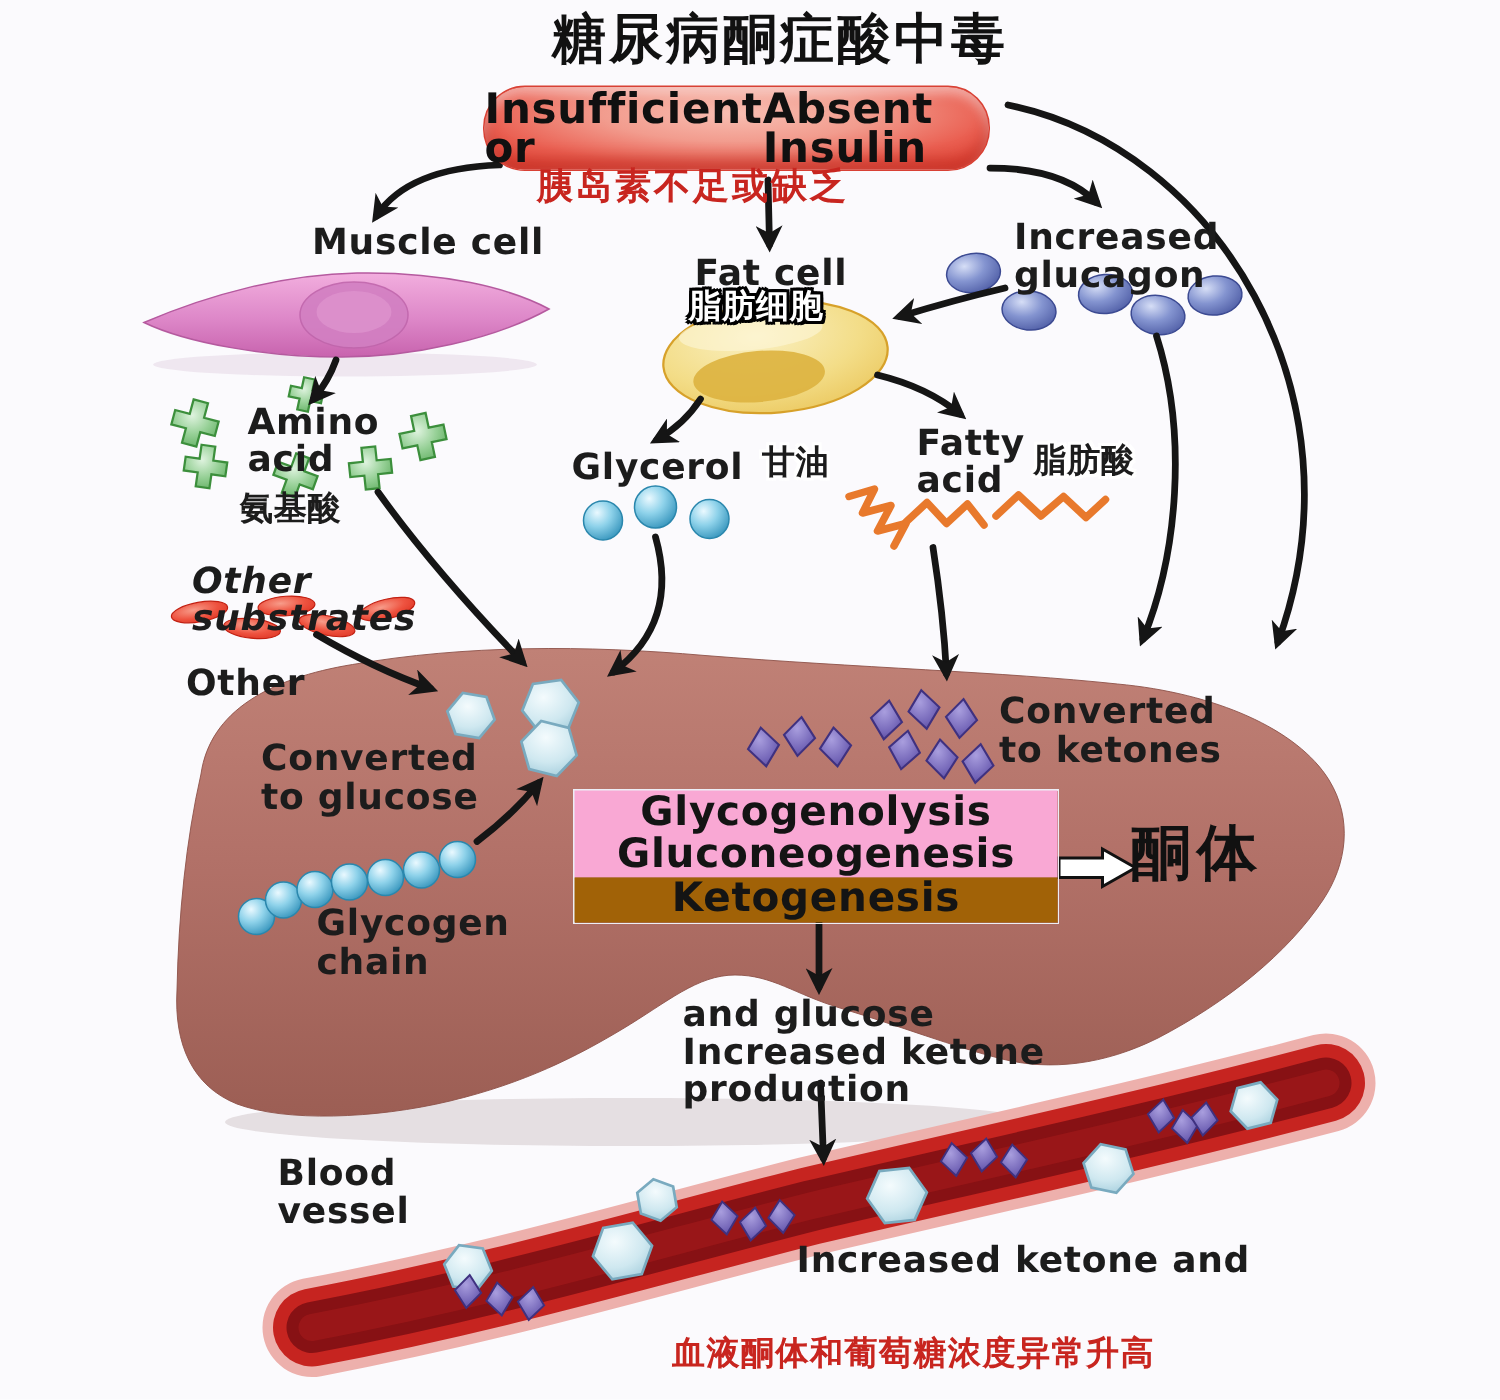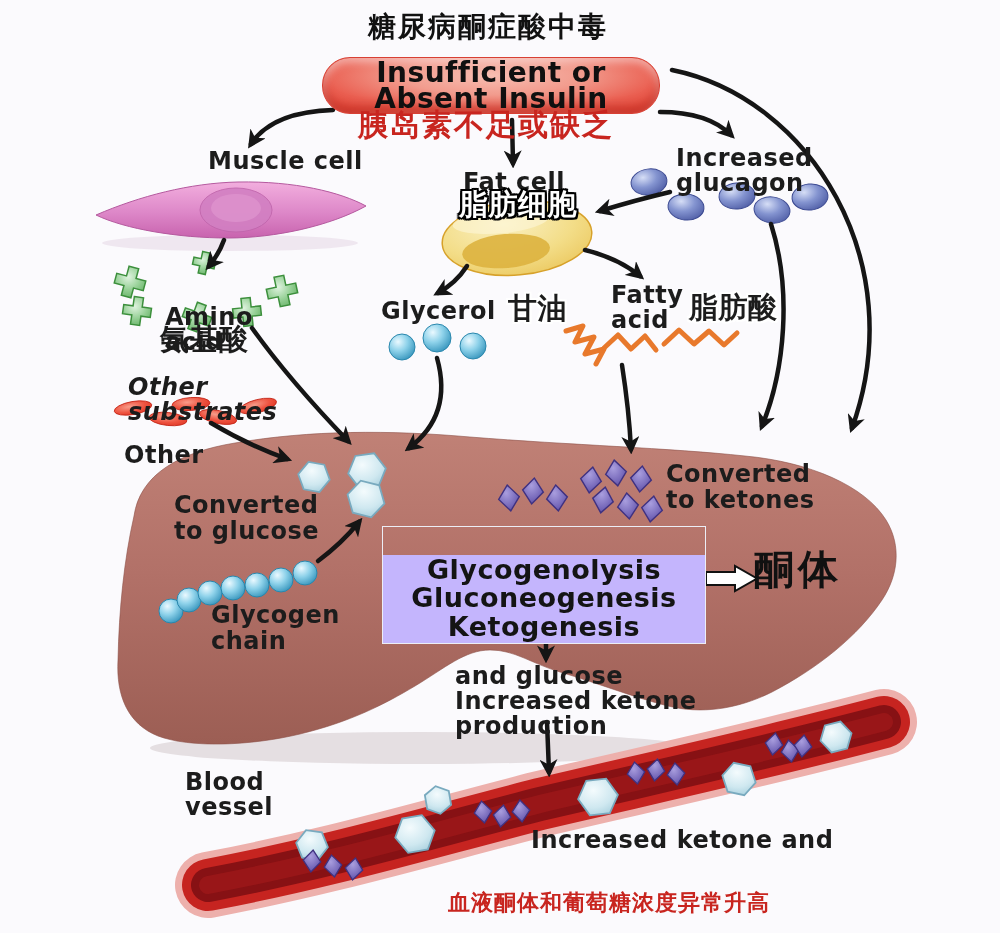--- a/index.html
+++ b/index.html
@@ -3,39 +3,39 @@
 <meta charset="utf-8">
 <style>
   html,body{margin:0;padding:0;}
   .stage{position:relative;width:1000px;height:933px;background:#fbfafd;overflow:hidden;
          font-family:"DejaVu Sans","Liberation Sans",sans-serif;}
   .abs{position:absolute;}
   svg{position:absolute;left:0;top:0;}
   .lbl{position:absolute;font-weight:bold;font-size:24px;color:#1c1c1c;line-height:25px;
        letter-spacing:0.5px;white-space:nowrap;}
   .ln{display:block;}
-  .title{font-size:28px;letter-spacing:2px;color:#111;}
+  .title{font-size:36px;letter-spacing:2px;color:#111;}
   .red{color:#c8251f;}
-  .red-sub{font-size:30px;letter-spacing:2px;}
-  .zh{font-size:29px;}
+  .red-sub{font-size:24px;letter-spacing:2px;}
+  .zh{font-size:22px;}
   .halo-white{text-shadow:-2px -2px 0 #fff,2px -2px 0 #fff,-2px 2px 0 #fff,2px 2px 0 #fff,
               -2px 0 0 #fff,2px 0 0 #fff,0 -2px 0 #fff,0 2px 0 #fff;}
   .halo-black{color:#fff;text-shadow:-2px -2px 0 #000,2px -2px 0 #000,-2px 2px 0 #000,2px 2px 0 #000,
               -2px 0 0 #000,2px 0 0 #000,0 -2px 0 #000,0 2px 0 #000;}
   .ketone-zh{font-size:40px;letter-spacing:4px;color:#111;}
   .bottom-red{font-size:22px;letter-spacing:1px;}
   #pill{position:absolute;left:322px;top:57px;width:336px;height:55px;border-radius:28px;
         background:radial-gradient(ellipse 70% 90% at 50% 32%,#f8beb2 0%,#f29c8e 38%,#ea5f51 72%,#e34335 100%);
         border:1px solid #d84034;
         box-shadow:inset 0 -7px 10px rgba(170,25,15,.45),inset 0 4px 8px rgba(255,255,255,.55);
-        display:flex;flex-direction:column;align-items:center;justify-content:center;}
+        display:flex;flex-direction:row;align-items:center;justify-content:center;}
   #pill .ln{font-size:28px;line-height:26px;font-weight:bold;color:#101010;letter-spacing:0.5px;}
   #pbox{position:absolute;left:383px;top:527px;width:322px;box-shadow:0 0 0 1px #eceef6;}
-  #pbox .sec1{background:#c4b5fd;padding:1px 0;margin-top:28px;}
-  #pbox .sec2{background:#c4b5fd;padding:0 0 2px 0;}
+  #pbox .sec1{background:#f9a8d4;padding:1px 0;}
+  #pbox .sec2{background:#a16207;padding:0 0 2px 0;}
   .box-ln{display:block;text-align:center;font-size:27px;font-weight:bold;color:#141414;line-height:28px;letter-spacing:0.5px;}
 </style>
 </head>
 <body>
 
 <div class="stage">
 
   <svg width="1000" height="933" viewBox="0 0 1000 933">
     <defs>
       <marker id="ah" viewBox="0 0 10 10" refX="7" refY="5" markerWidth="4" markerHeight="4" orient="auto">
@@ -241,21 +241,21 @@
   <div class="lbl" style="left:164px;top:149px;margin-left:44px;">Muscle cell</div>
 
   <div class="lbl" style="left:463px;top:170px;">Fat cell</div>
   <div class="lbl zh halo-black" style="left:459px;top:192px;">脂肪细胞</div>
 
   <div class="lbl" style="left:676px;top:146px;">
     <span class="ln">Increased</span>
     <span class="ln">glucagon</span>
   </div>
 
-  <div class="lbl" style="left:165px;top:269px;margin-top:36px;">
+  <div class="lbl" style="left:165px;top:269px;">
     <span class="ln">Amino</span>
     <span class="ln">acid</span>
   </div>
   <div class="lbl zh" style="left:160px;top:327px;">氨基酸</div>
 
   <div class="lbl" style="left:128px;top:375px;font-style:italic;">
     <span class="ln">Other</span>
     <span class="ln">substrates</span>
   </div>
 

